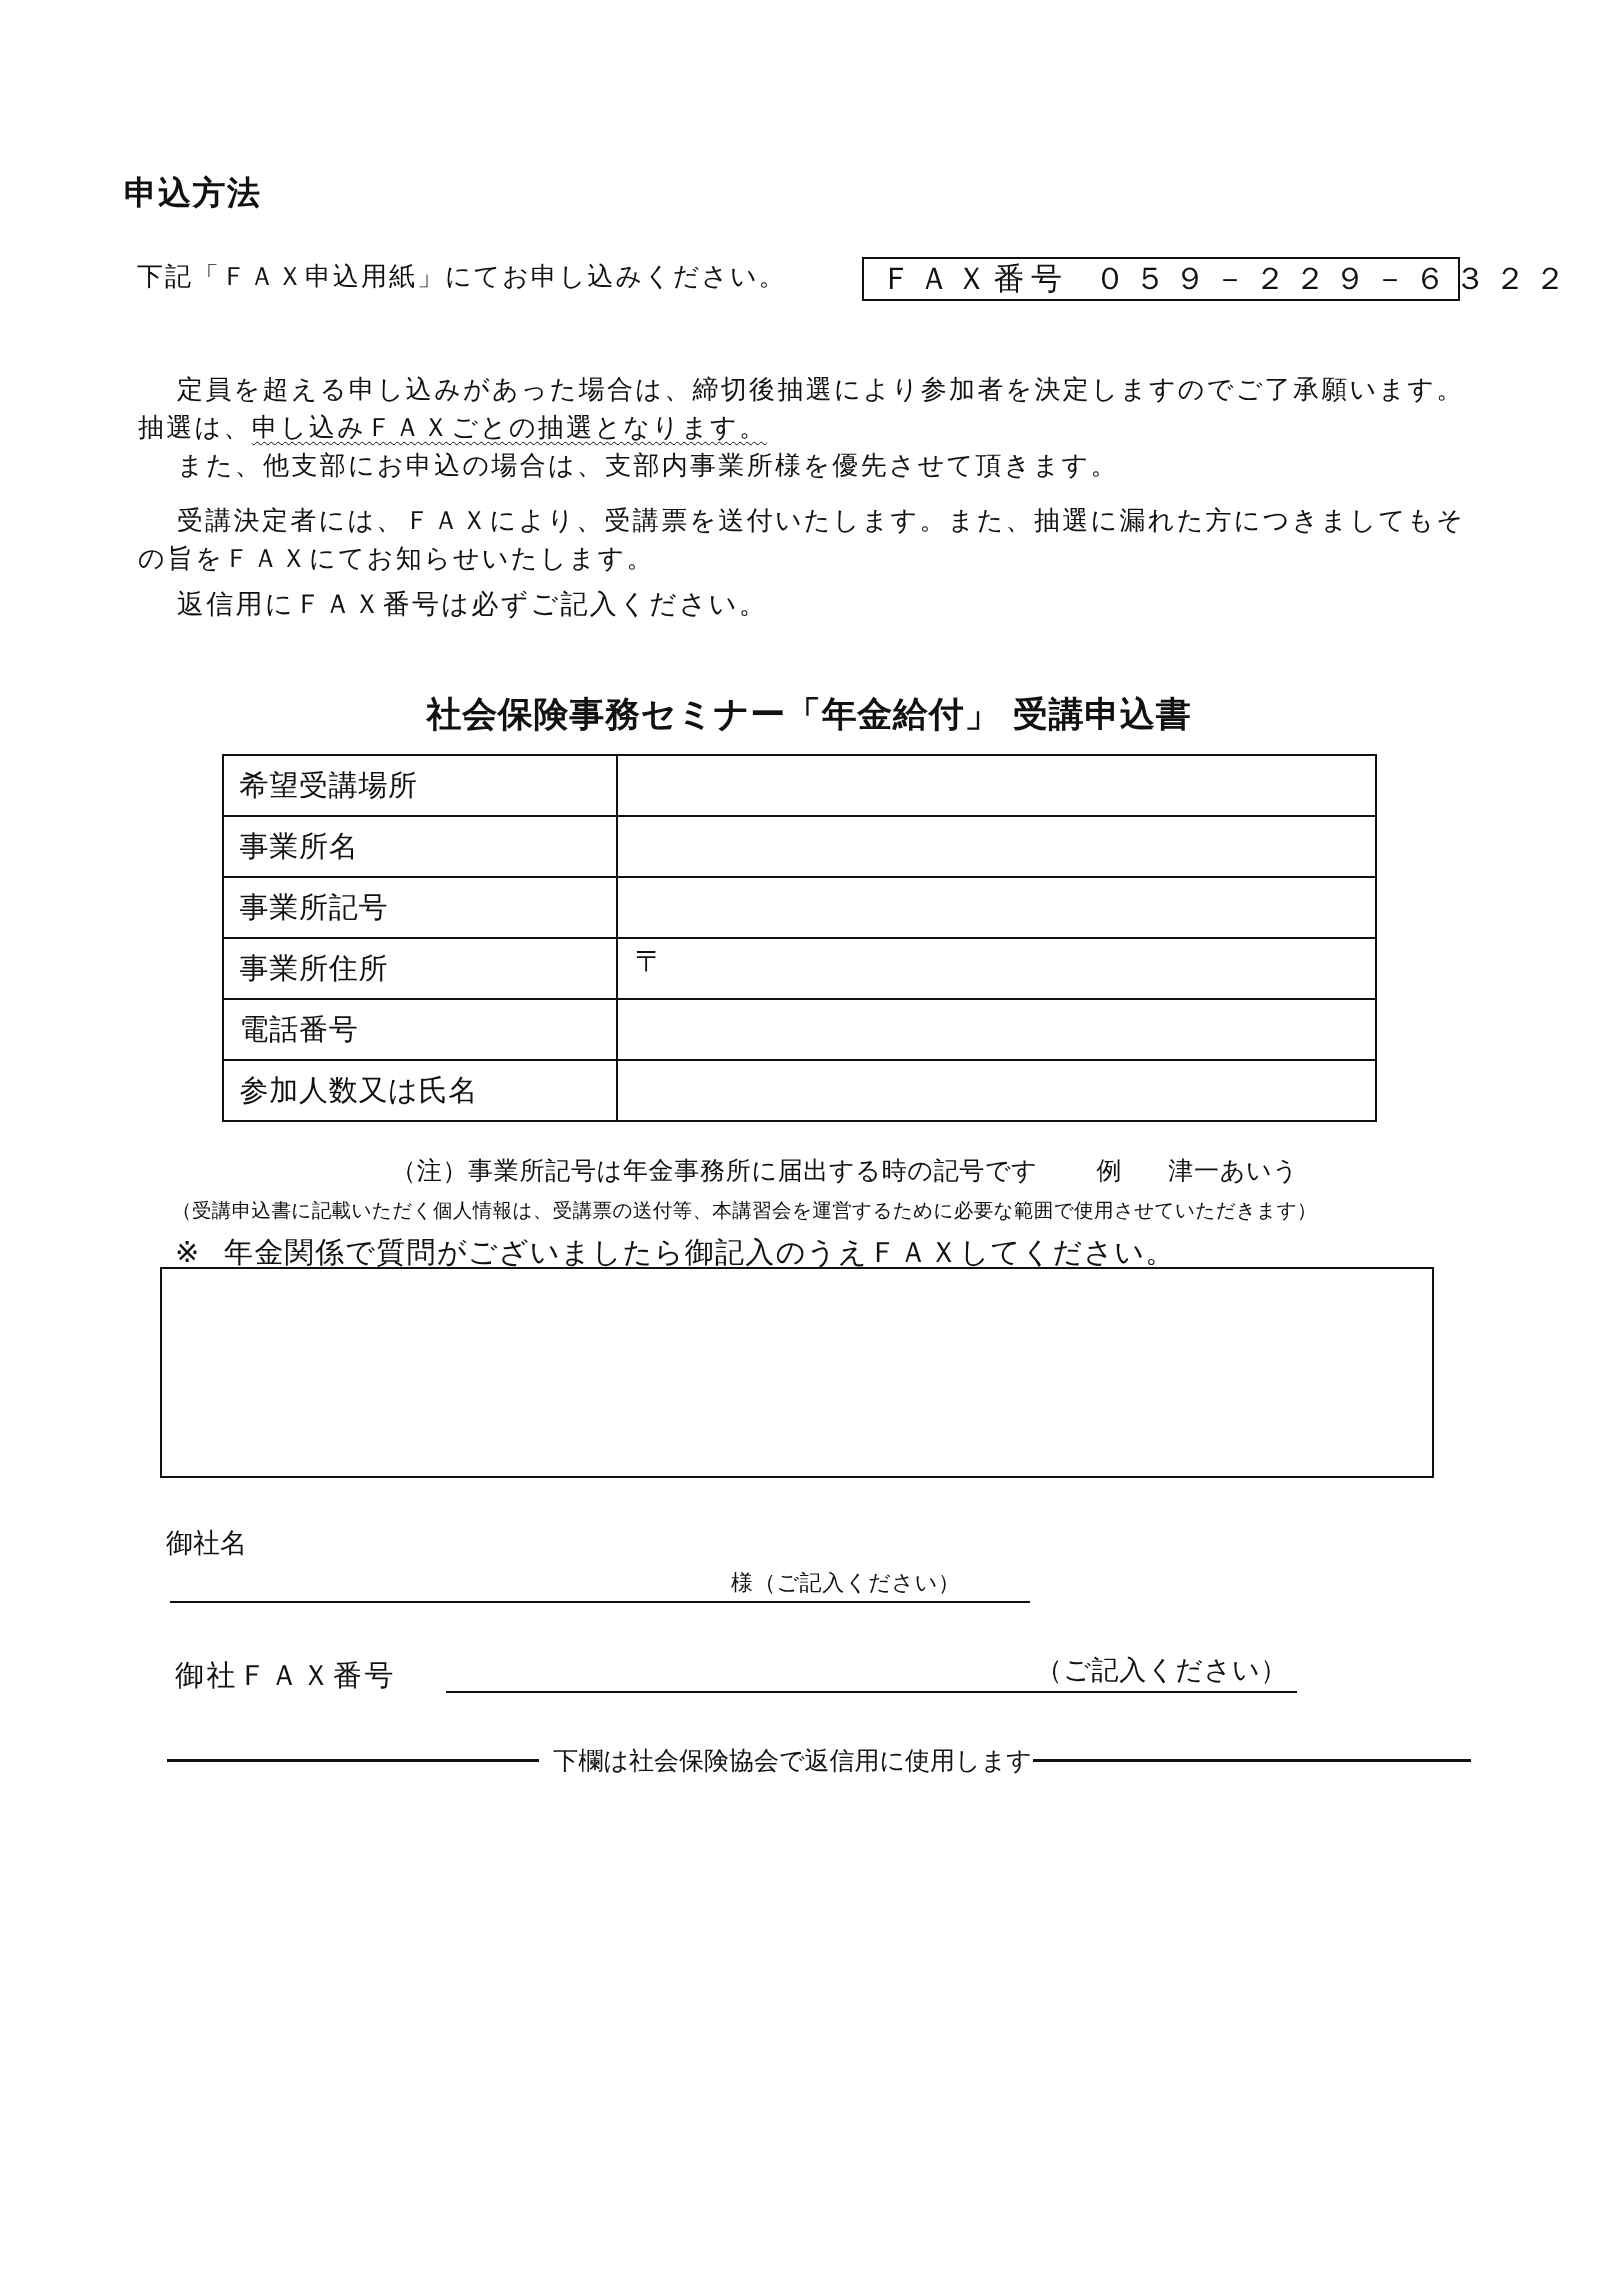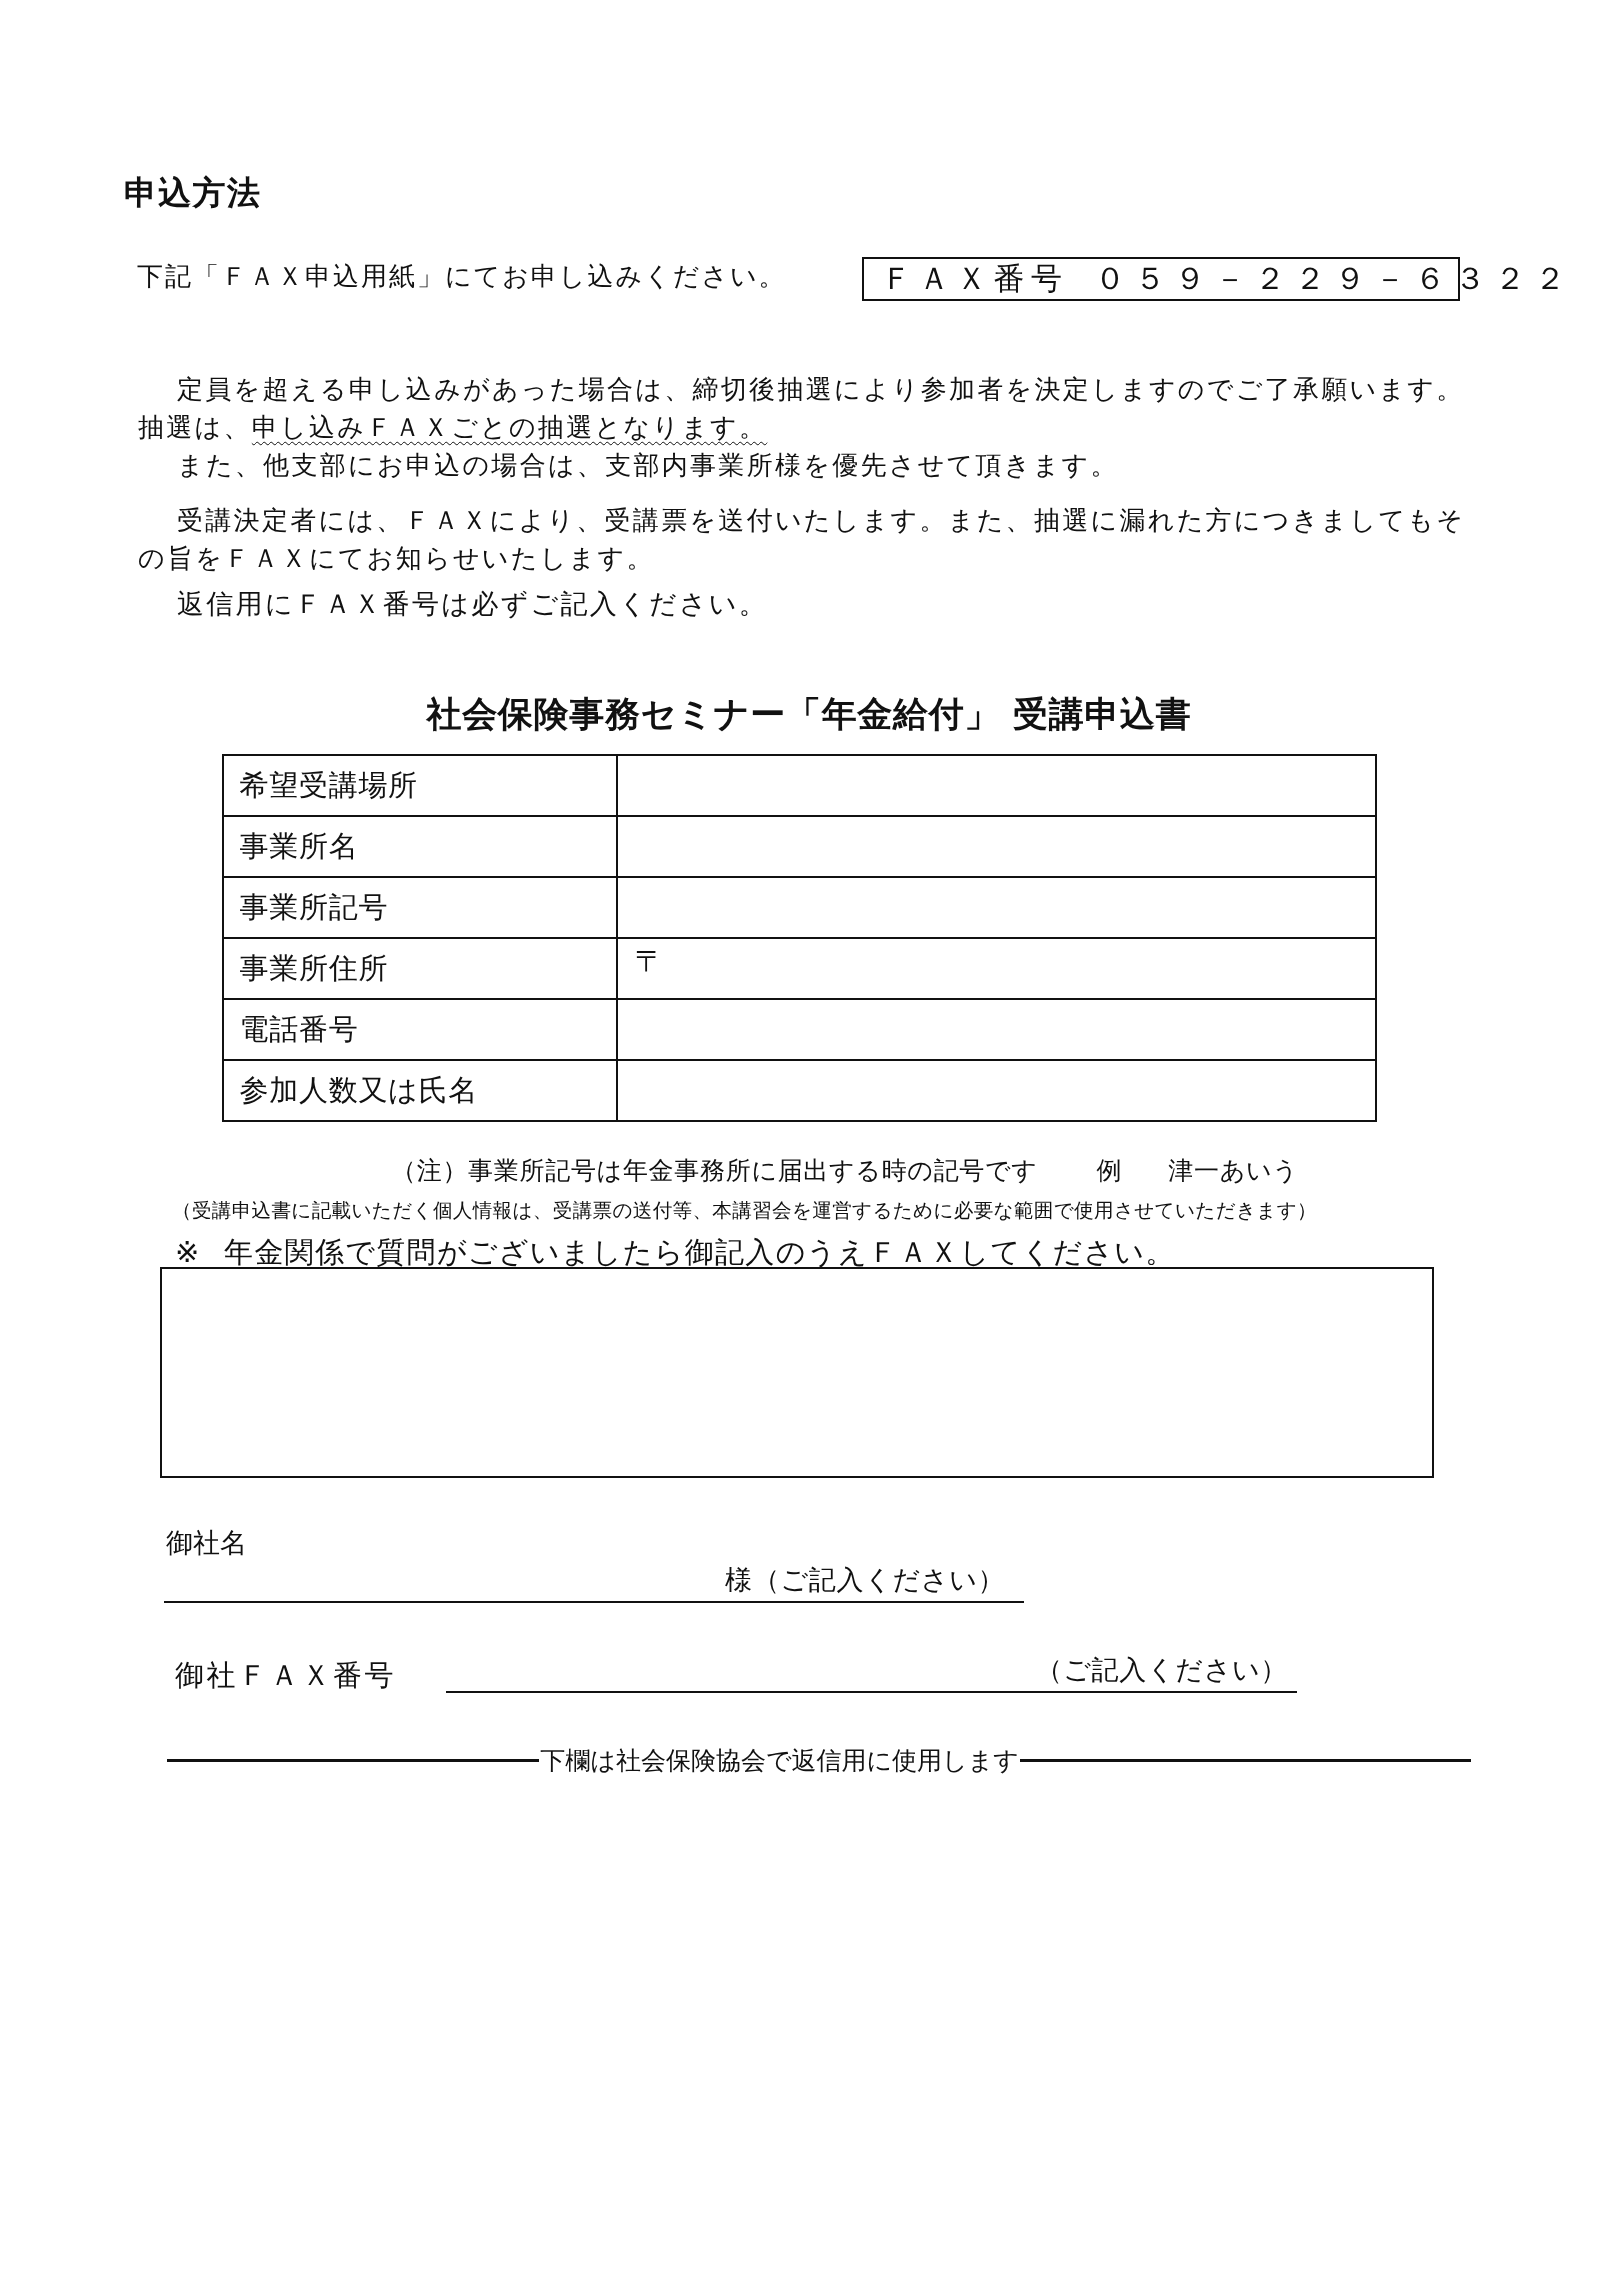--- a/index.html
+++ b/index.html
@@ -124,25 +124,25 @@
       width: 1274px; height: 211px;
       border: 2.6px solid #111;
       box-sizing: border-box;
     }
 
     .company-label {
       left: 166px; top: 1525px;
       font-size: 27px;
     }
     .company-line {
-      left: 164px; top: 1572px;
+      left: 170px; top: 1572px;
       width: 860px;
       height: 29px;
       border-bottom: 2.6px solid #111;
-      font-size: 27px;
+      font-size: 22px;
       text-align: right;
     }
     .company-line .suffix {
       position: absolute;
       left: 561px; bottom: 2.6px;
       white-space: nowrap;
       letter-spacing: 0.7px;
     }
     .companyfax-label {
       left: 175px; top: 1656px;
@@ -172,20 +172,21 @@
     }
     .divider-line {
       height: 2.6px; background: #111;
     }
     .divider-left { width: 372px; }
     .divider-right { flex: 1; }
     .divider-text {
       font-size: 25px;
       padding: 0 1.3px;
       white-space: nowrap;
+      margin-left: 13px;
     }
   </style>
 </head>
 <body>
 
 <div class="abs section-title gothic">申込方法</div>
 
 <div class="abs intro-line mincho">下記「ＦＡＸ申込用紙」にてお申し込みください。</div>
 
 <div class="abs fax-box mincho">

